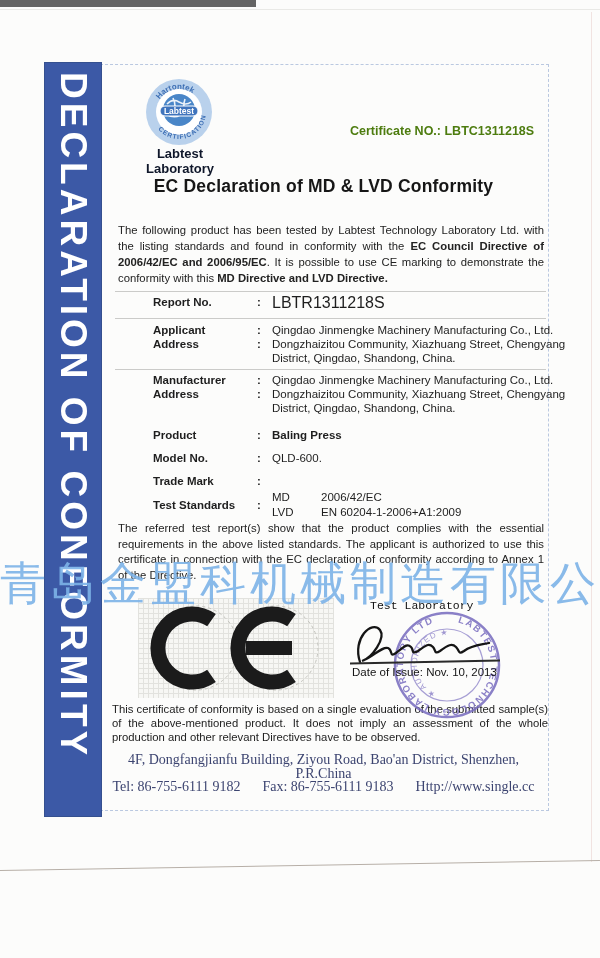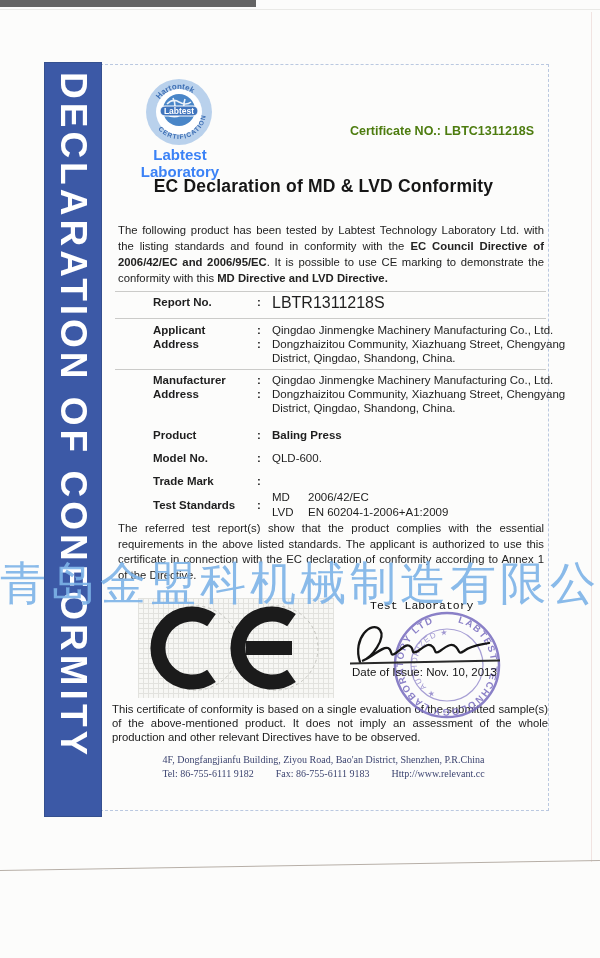--- a/index.html
+++ b/index.html
@@ -19,42 +19,42 @@
         box-shadow:inset 0 0 0 1px #35508f;z-index:2;}
   .band-text{position:absolute;left:50%;top:10px;transform:translateX(-50%);
         writing-mode:vertical-rl;white-space:nowrap;color:#ffffff;font-weight:bold;
         font-size:37px;letter-spacing:4px;line-height:58px;}
 
   
   .frame{left:100px;top:64px;width:447px;height:745px;border:1px dashed #bac8e0;z-index:1;}
 
   
   .logo{left:143px;top:76px;width:72px;height:72px;z-index:3;}
-  .logo-caption{left:124px;top:146px;width:112px;text-align:center;color:#3b82f6;
-        font-weight:bold;font-size:15px;z-index:3;}
+  .logo-caption{left:124px;top:146px;width:112px;text-align:center;color:#0f172a;
+        font-weight:bold;font-size:13px;z-index:3;}
 
   .certno{left:350px;top:124px;font-size:12.5px;font-weight:bold;color:#4d7c0f;z-index:3;}
 
   .title{left:100px;top:176px;width:447px;text-align:center;font-size:17.5px;
         font-weight:bold;color:#161616;letter-spacing:.2px;z-index:3;}
 
   .para{font-size:11.3px;line-height:16px;text-align:justify;color:#222;z-index:3;}
   .intro{left:118px;top:222px;width:426px;}
   .referred{left:118px;top:521px;width:426px;line-height:15.5px;}
   .closing{left:112px;top:703px;width:436px;line-height:13.8px;}
   .b{font-weight:bold;}
 
   .sep{left:115px;width:431px;height:1px;background:#cbcbc9;z-index:3;}
 
   .row{left:118px;width:428px;display:flex;font-size:11.5px;z-index:3;margin-left:35px;}
   .row .lab{width:104px;font-weight:bold;}
   .row .col{width:15px;font-weight:bold;}
   .row .val{flex:1;line-height:13.8px;}
   .val-bold{font-weight:bold;}
-  .std-line{display:flex;line-height:15px;}
+  .std-line{display:flex;line-height:15px;gap:13px;}
   .std-line .s{width:36px;}
   .ts-label{display:flex;align-items:center;}
 
   
   .watermark{left:0;top:553px;width:600px;text-align:center;font-size:46px;
         letter-spacing:4px;color:#7db3e8;opacity:.9;z-index:6;white-space:nowrap;}
 
   
   .ce{left:138px;top:598px;width:196px;height:100px;z-index:3;
       background-color:#f7f7f4;
@@ -64,21 +64,21 @@
 
   .testlab{left:370px;top:599px;width:150px;text-align:left;font-size:11.5px;
         color:#111;z-index:4;font-family:Liberation Mono, monospace;}
   .stamp{left:388px;top:606px;width:118px;height:118px;z-index:4;opacity:.88;}
   .signature{left:348px;top:616px;width:160px;height:52px;z-index:5;}
   .sigline{left:350px;top:661px;width:150px;height:2px;background:#2a2a2a;
         transform:rotate(-1.2deg);z-index:5;}
   .dateline{left:352px;top:666px;font-size:11.5px;color:#141414;z-index:5;}
 
   .footer{left:100px;top:753px;width:447px;text-align:center;color:#3c4470;
-        font-size:10px;line-height:13.5px;z-index:3;font-family:"Liberation Serif",serif;}
+        font-size:14px;line-height:13.5px;z-index:3;font-family:"Liberation Serif",serif;}
   .footer .gap{display:inline-block;width:22px;}
 </style>
 </head>
 <body>
 
 <div class="shot">
 
   <div class="abs topbar"></div>
   <div class="abs topline"></div>
   <div class="abs page-right-edge"></div>
@@ -228,17 +228,17 @@
   </div>
   <div class="abs sigline"></div>
 
   <div class="abs dateline">Date of Issue: Nov. 10, 2013</div>
 
   <div class="abs para closing">This certificate of conformity is based on a single evaluation of the submitted sample(s) of the above-mentioned product. It does not imply an assessment of the whole production and other relevant Directives have to be observed.</div>
 
   <div class="abs footer">
     <div>4F, Dongfangjianfu Building, Ziyou Road, Bao'an District, Shenzhen, P.R.China</div>
     <div>
-      <span>Tel: 86-755-6111 9182</span><span class="gap"></span><span>Fax: 86-755-6111 9183</span><span class="gap"></span><span>Http://www.relevant.cc</span>
+      <span>Tel: 86-755-6111 9182</span><span class="gap"></span><span>Fax: 86-755-6111 9183</span><span class="gap"></span><span>Http://www.single.cc</span>
     </div>
   </div>
 
 </div>
 
 </body></html>

